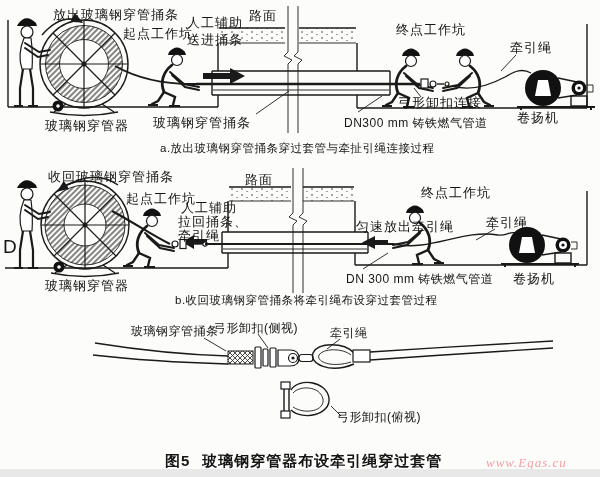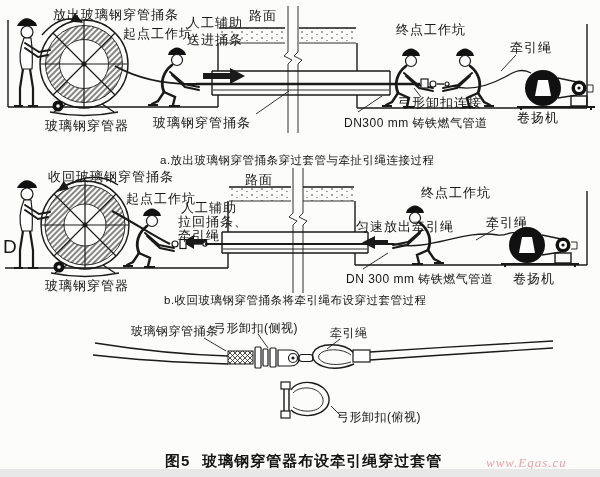--- a/index.html
+++ b/index.html
@@ -133,21 +133,21 @@
     <text x="249" y="20">路面</text>
     <text x="396" y="34">终点工作坑</text>
     <text x="510" y="52">牵引绳</text>
     <text x="45" y="130">玻璃钢穿管器</text>
     <text x="153" y="127">玻璃钢穿管捅条</text>
     <text x="398" y="107">弓形卸扣连接</text>
     <text x="344" y="127" class="sm">DN300 mm 铸铁燃气管道</text>
     <text x="517" y="122">卷扬机</text>
   </svg>
 
-  <div class="cap" style="left:160px;top:153px">a.放出玻璃钢穿管捅条穿过套管与牵扯引绳连接过程</div>
+  <div class="cap" style="left:160px;top:141px">a.放出玻璃钢穿管捅条穿过套管与牵扯引绳连接过程</div>
 
   <svg style="top:163px" width="600" height="132" viewBox="0 0 600 132">
     <path d="M 5,105 H 228" class="ln"></path>
     <text x="3" y="90" class="big">D</text>
     <g transform="translate(85,62)">
       <circle r="30.5" fill="none" stroke="url(#hatch)" stroke-width="19"></circle>
       <circle r="40" class="thin"></circle>
         <circle r="21" class="thin"></circle>
     </g>
     <use href="#reel-frame" transform="translate(85,62)"></use>
@@ -197,21 +197,21 @@
     <text x="178" y="77">牵引绳</text>
     <text x="245" y="21">路面</text>
     <text x="421" y="34">终点工作坑</text>
     <text x="356" y="68">匀速放出牵引绳</text>
     <text x="486" y="64">牵引绳</text>
     <text x="45" y="127">玻璃钢穿管器</text>
     <text x="346" y="120" class="sm">DN 300 mm 铸铁燃气管道</text>
     <text x="513" y="120">卷扬机</text>
   </svg>
 
-  <div class="cap" style="left:164px;top:293px">b.收回玻璃钢穿管捅条将牵引绳布设穿过套管过程</div>
+  <div class="cap" style="left:175px;top:293px">b.收回玻璃钢穿管捅条将牵引绳布设穿过套管过程</div>
 
   <svg style="top:318px" width="600" height="112" viewBox="0 0 600 112">
     <g>
       <path d="M 95,25 C 145,33 195,37 228,38 M 93,37 C 145,43 195,45 228,46" class="ln"></path>
     </g>
     <rect x="228" y="33" width="25" height="13" fill="url(#xhatch)" stroke="#1a1a1a" stroke-width="1"></rect>
     <g>
       <rect x="255" y="29" width="6" height="21" rx="1" class="wh"></rect>
       <rect x="263" y="31" width="5" height="17" rx="1" class="wh"></rect>
       <rect x="270" y="30" width="6" height="19" rx="1" class="wh"></rect>

